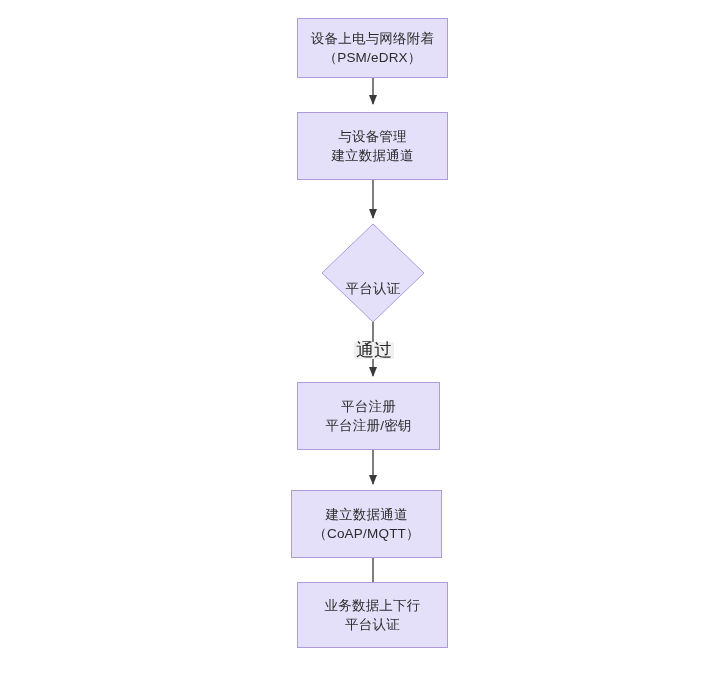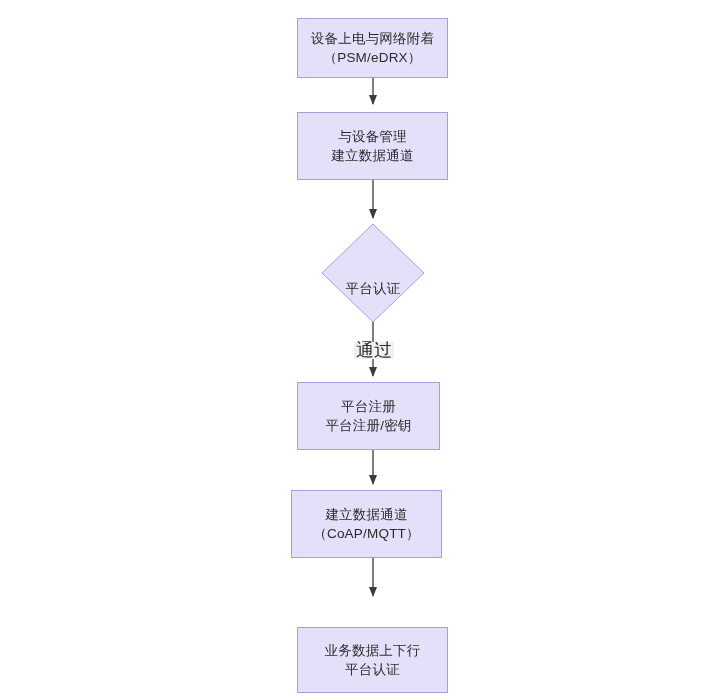--- a/index.html
+++ b/index.html
@@ -103,16 +103,16 @@
 <div class="node process" style="left:297px; top:382px; width:143px; height:68px;">
   <span class="line1">平台注册</span>
   <span class="line2">平台注册/密钥</span>
 </div>
 
 <div class="node process" style="left:291px; top:490px; width:151px; height:68px;">
   <span class="line1">建立数据通道</span>
   <span class="line2">（CoAP/MQTT）</span>
 </div>
 
-<div class="node process" style="left:297px; top:627px; width:151px; height:66px;">
+<div class="node process" style="left:297px; top:582px; width:151px; height:66px;">
   <span class="line1">业务数据上下行</span>
   <span class="line2">平台认证</span>
 </div>
 
 </body></html>

